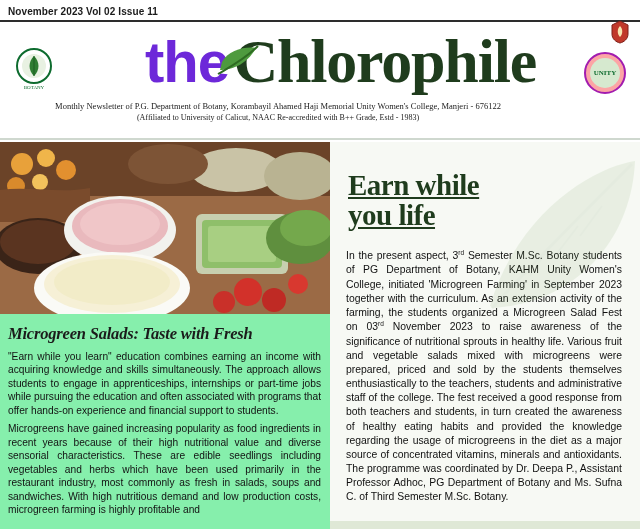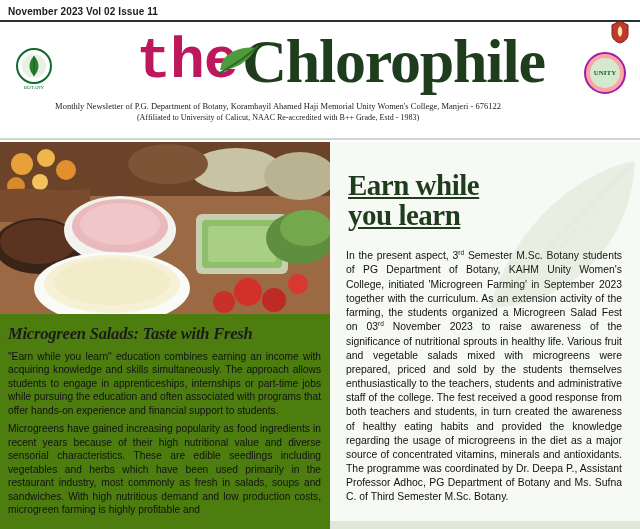--- a/index.html
+++ b/index.html
@@ -40,24 +40,24 @@
 
   .title-wrap {
     position: absolute;
     top: 26px;
     left: 0;
     width: 640px;
     text-align: center;
   }
   .title-the {
     display: inline-block;
-    font-family: Liberation Mono, monospace;
+    font-family: Liberation Sans, sans-serif;
     font-size: 58px;
     font-weight: bold;
-    color: #be185d;
+    color: #6d28d9;
     vertical-align: middle;
     letter-spacing: -1px;
     margin-left: 41px;
   }
   .title-main {
     display: inline-block;
     font-family: "Liberation Serif", serif;
     font-size: 62px;
     font-weight: bold;
     color: #1f3c1d;
@@ -131,21 +131,21 @@
     position: absolute;
     top: 142px;
     left: 0;
     width: 640px;
     height: 387px;
     display: flex;
   }
   .col-left {
     width: 330px;
     position: relative;
-    background: #4d7c0f;
+    background: #86efac;
   }
   .col-right {
     width: 310px;
     position: relative;
     background: #f7f9f4;
     padding: 10px 14px 0 10px;
   }
 
   
   .photo {
@@ -317,19 +317,19 @@
     <div class="watermark">
       <svg viewBox="0 0 190 190" width="190" height="190">
         <path d="M30 160 C60 60, 140 20, 175 15 C172 90, 120 155, 35 162 Z" fill="#6a9a4e"></path>
         <path d="M32 162 C70 120, 120 70, 172 18" stroke="#4c7a34" stroke-width="3" fill="none"></path>
         <path d="M70 130 L90 100 M95 110 L118 80 M120 90 L142 60" stroke="#4c7a34" stroke-width="2" fill="none"></path>
       </svg>
     </div>
 
     <div class="earn-title">
       <span>Earn while</span>
-      <span class="l2">you learn</span>
+      <span class="l2">you life</span>
     </div>
 
     <div class="right-body" id="right-body">In the present aspect, 3<sup>rd</sup> Semester M.Sc. Botany students of PG Department of Botany, KAHM Unity Women's College, initiated 'Microgreen Farming' in September 2023 together with the curriculum. As an extension activity of the farming, the students organized a Microgreen Salad Fest on 03<sup>rd</sup> November 2023 to raise awareness of the significance of nutritional sprouts in healthy life. Various fruit and vegetable salads mixed with microgreens were prepared, priced and sold by the students themselves enthusiastically to the teachers, students and administrative staff of the college. The fest received a good response from both teachers and students, in turn created the awareness of healthy eating habits and provided the knowledge regarding the usage of microgreens in the diet as a major source of concentrated vitamins, minerals and antioxidants. The programme was coordinated by Dr. Deepa P., Assistant Professor Adhoc, PG Department of Botany and Ms. Sufna C. of Third Semester M.Sc. Botany.</div>
     <div class="bottom-strip"></div>
   </div>
 </div>
 
 </body></html>

